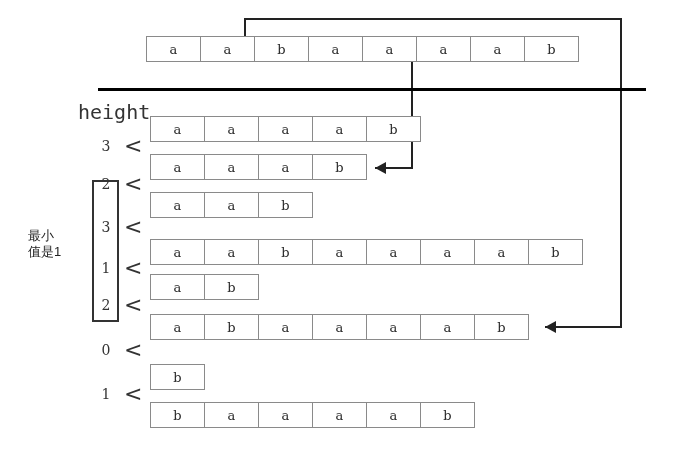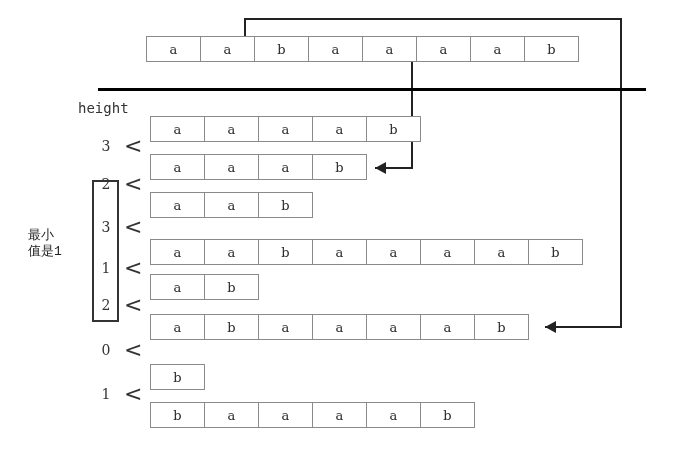--- a/index.html
+++ b/index.html
@@ -28,21 +28,21 @@
   }
   .cell:first-child{margin-left:0;}
 
   
   .rule{position:absolute;background:#000;}
 
   
   .lbl{position:absolute;white-space:nowrap;}
   #height-label{
     left:78px;top:100px;
-    font-size:14px;
+    font-size:20px;
     font-family:"DejaVu Sans Mono","Liberation Mono",monospace;
     letter-spacing:0px;
     color:#333;
   }
   .num{
     position:absolute;
     width:22px;text-align:center;
     font-size:14px;
     font-family:"DejaVu Serif","Liberation Serif",serif;
     color:#333;
@@ -51,21 +51,21 @@
     position:absolute;
     font-size:22px;
     line-height:1;
     font-family:"DejaVu Sans","Liberation Sans",sans-serif;
     color:#333;
   }
   #min-note{
     left:28px;top:228px;
     font-size:13px;
     line-height:16px;
-    font-family:Liberation Mono, monospace;
+    font-family:Liberation Sans, sans-serif;
     color:#222;
     text-align:left;
   }
   #min-note .ln{display:block;}
   #num-box{
     position:absolute;
     left:92px;top:180px;width:27px;height:142px;
     border:2px solid #333;
     box-sizing:border-box;
     background:transparent;

